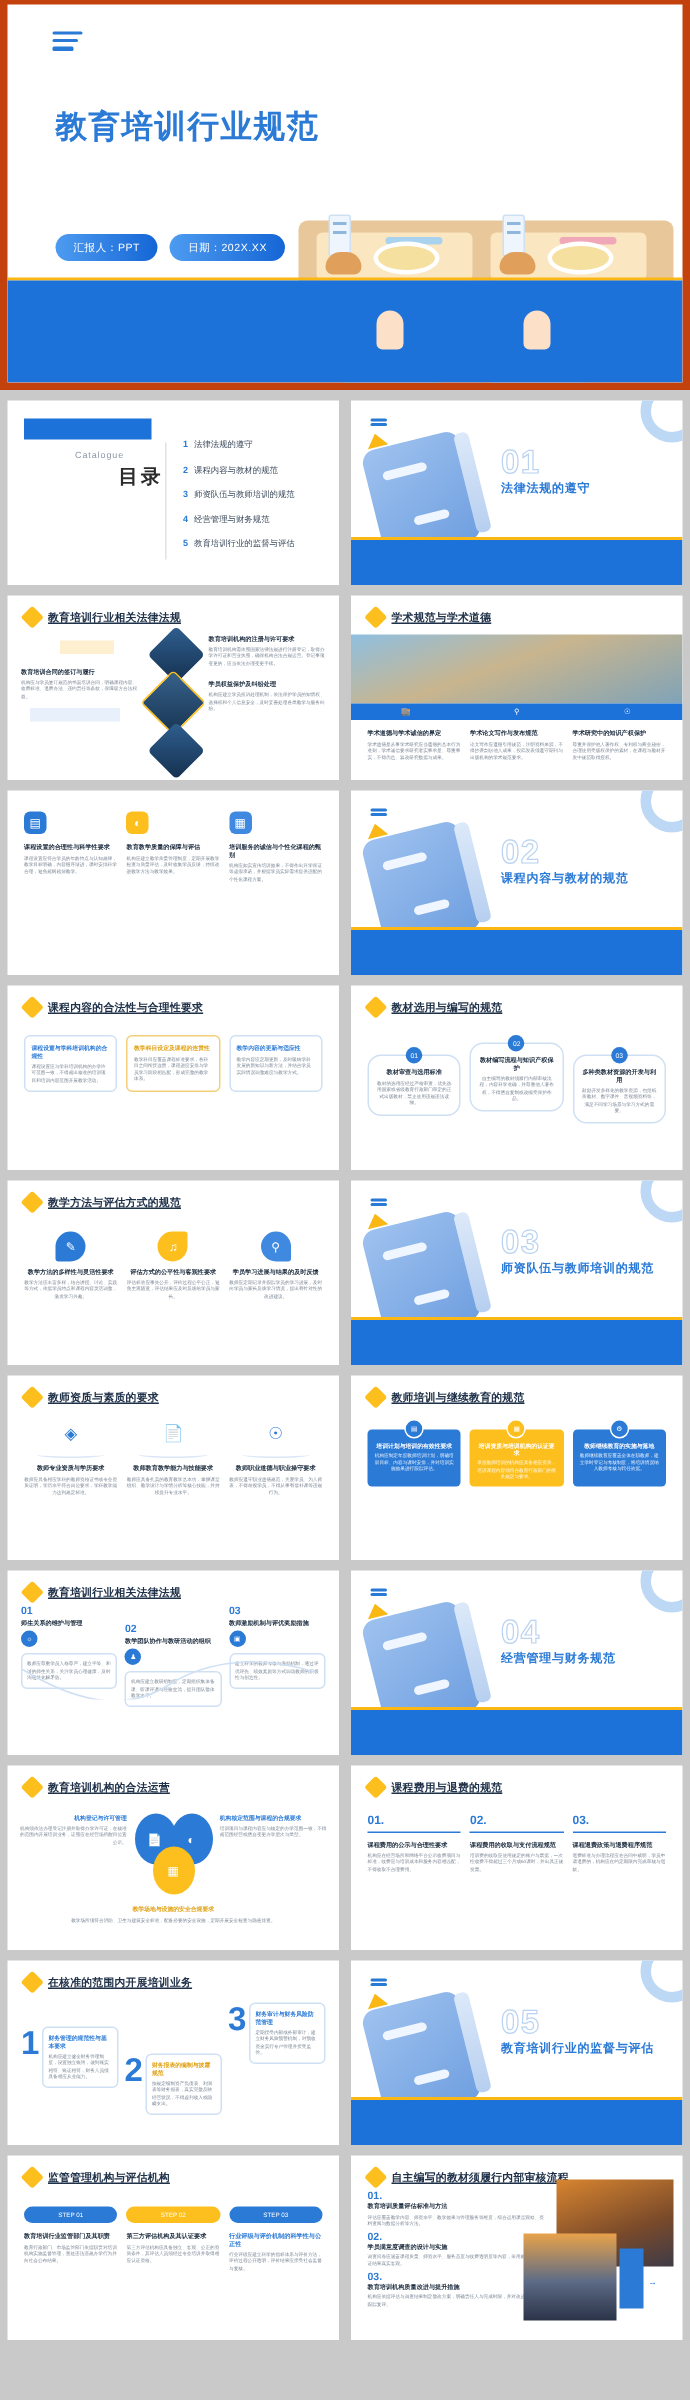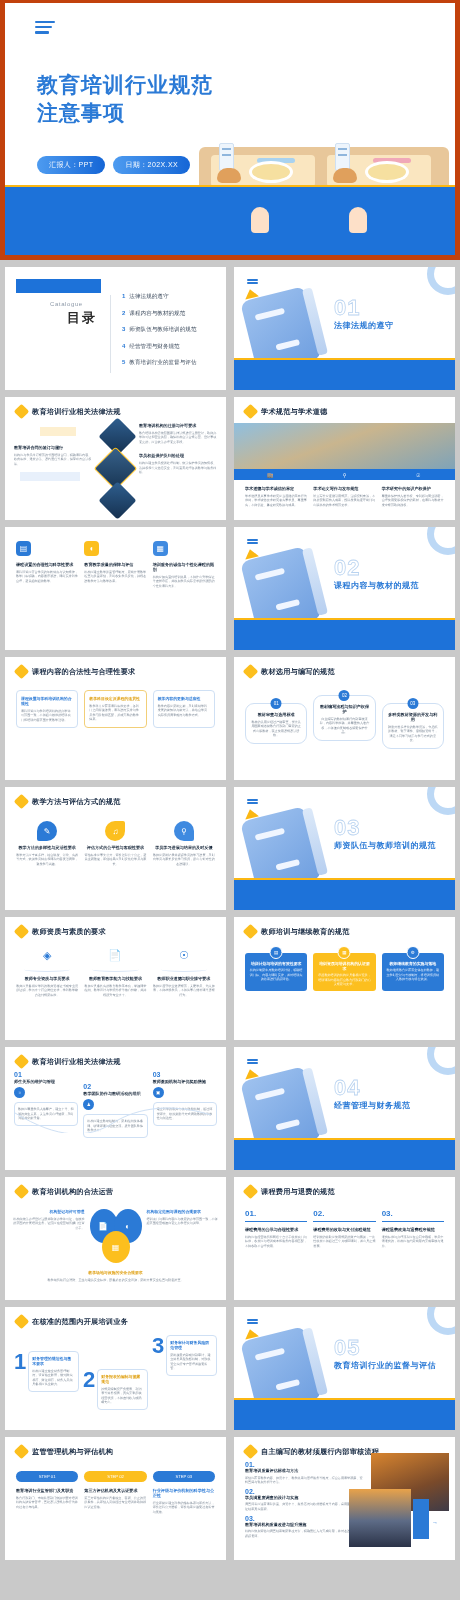--- a/index.html
+++ b/index.html
@@ -54,26 +54,26 @@
   .spoon { position: absolute; bottom: 24px; left: 46px; width: 38px; height: 5px; border-radius: 3px; }
   .spoon.b { background: #a9d2ef; } .spoon.g { background: #f0a8b8; }
 
   
   .grid { display: grid; grid-template-columns: 1fr 1fr; gap: 7px 8px; padding: 7px 5px 6px 5px; }
   .slide { position: relative; width: 100%; height: 123px; background: #fff; overflow: hidden; }
 
   
   .shead { display: flex; align-items: center; gap: 5px; padding: 9px 0 0 11px; }
   .diamond { width: 11px; height: 11px; background: #fcbf1e; transform: rotate(45deg); border-radius: 2px; flex: none; }
-  .stitle { font-size: 7.2px; font-weight: bold; color: #20324a; letter-spacing: .2px; white-space: nowrap; }
+  .stitle { font-size: 7.2px; font-weight: bold; color: #20324a; letter-spacing: .2px; white-space: nowrap; text-decoration: underline; }
 
   
   .cat-bar { position: absolute; left: 11px; top: 12px; width: 85px; height: 14px; background: #1d72d9; }
   .cat-en { position: absolute; left: 45px; top: 34px; font-size: 6px; color: #8d99a8; letter-spacing: .6px; }
-  .cat-cn { position: absolute; left: 62px; top: 42px; font-size: 13px; font-weight: bold; color: #2b2b2b; letter-spacing: 2px; }
+  .cat-cn { position: absolute; left: 74px; top: 42px; font-size: 13px; font-weight: bold; color: #2b2b2b; letter-spacing: 2px; }
   .cat-rule { position: absolute; left: 105px; top: 28px; width: 1px; height: 78px; background: #dde3ea; }
   .cat-list { position: absolute; left: 117px; top: 26px; right: 8px; }
   .cat-item { display: flex; gap: 4px; margin-bottom: 8.6px; align-items: baseline; }
   .cat-num { font-size: 6px; color: #2b7ad6; font-weight: bold; }
   .cat-txt { font-size: 5.6px; color: #3c4a5c; white-space: nowrap; }
 
   
   .sec { background: #fff; }
   .sec .hamb { position: absolute; left: 13px; top: 12px; width: 11px; }
   .sec .hamb i { display: block; height: 1.6px; background: #2979d6; margin-bottom: 1.6px; border-radius: 1px; }
@@ -133,21 +133,20 @@
 
   <div class="cover">
     <div class="cover-inner">
       <div class="hamburger">
           <i></i>
           <i></i>
           <i></i>
         </div>
       <div class="cover-title">
         <div>教育培训行业规范</div>
-        <div>注意事项</div>
       </div>
       <div class="cover-badges">
         <span class="badge">汇报人：PPT</span>
         <span class="badge">日期：202X.XX</span>
       </div>
 
       <div class="kids">
         <div class="kid boy">
           <div class="hair b"></div>
           <div class="face">

